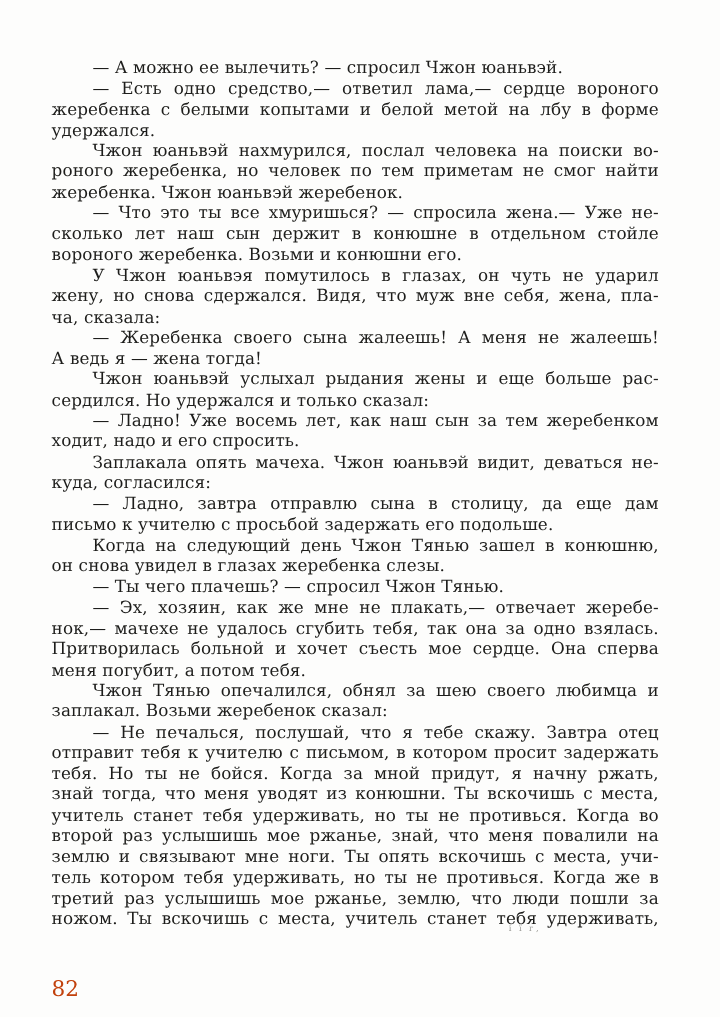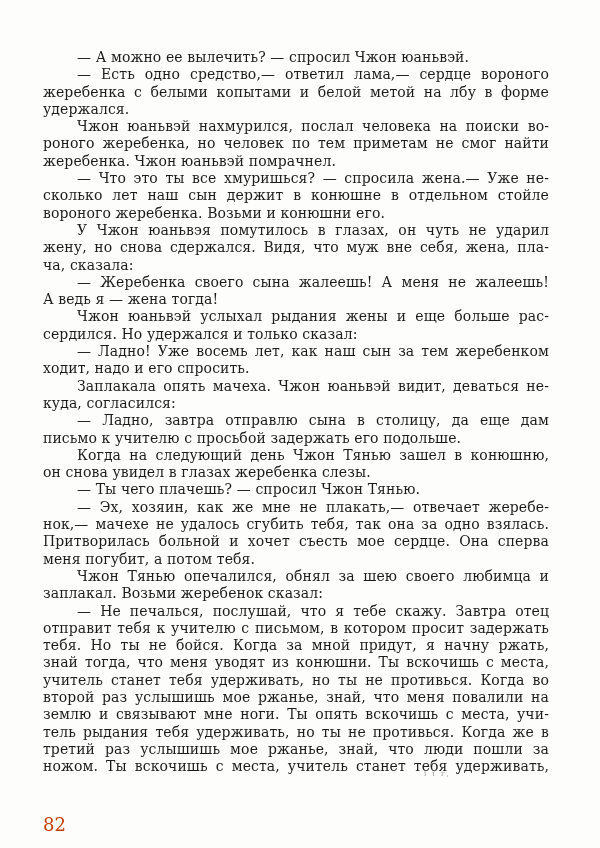--- a/index.html
+++ b/index.html
@@ -62,21 +62,21 @@
 <body>
 
 <div class="page">
   <div class="text-block" id="text-block">
       <div class="line p-first p-last">— А можно ее вылечить? — спросил Чжон юаньвэй.</div>
       <div class="line p-first">— Есть одно средство,— ответил лама,— сердце вороного</div>
       <div class="line">жеребенка с белыми копытами и белой метой на лбу в форме</div>
       <div class="line p-last">удержался.</div>
       <div class="line p-first">Чжон юаньвэй нахмурился, послал человека на поиски во-</div>
       <div class="line">роного жеребенка, но человек по тем приметам не смог найти</div>
-      <div class="line p-last">жеребенка. Чжон юаньвэй помрачнел.</div>
+      <div class="line p-last">жеребенка. Чжон юаньвэй жеребенок.</div>
       <div class="line p-first">— Что это ты все хмуришься? — спросила жена.— Уже не-</div>
       <div class="line">сколько лет наш сын держит в конюшне в отдельном стойле</div>
       <div class="line p-last">вороного жеребенка. Возьми и конюшни его.</div>
       <div class="line p-first">У Чжон юаньвэя помутилось в глазах, он чуть не ударил</div>
       <div class="line">жену, но снова сдержался. Видя, что муж вне себя, жена, пла-</div>
       <div class="line p-last">ча, сказала:</div>
       <div class="line p-first">— Жеребенка своего сына жалеешь! А меня не жалеешь!</div>
       <div class="line p-last">А ведь я — жена тогда!</div>
       <div class="line p-first">Чжон юаньвэй услыхал рыдания жены и еще больше рас-</div>
       <div class="line p-last">сердился. Но удержался и только сказал:</div>
@@ -95,19 +95,19 @@
       <div class="line p-last">меня погубит, а потом тебя.</div>
       <div class="line p-first">Чжон Тянью опечалился, обнял за шею своего любимца и</div>
       <div class="line p-last">заплакал. Возьми жеребенок сказал:</div>
       <div class="line p-first">— Не печалься, послушай, что я тебе скажу. Завтра отец</div>
       <div class="line">отправит тебя к учителю с письмом, в котором просит задержать</div>
       <div class="line">тебя. Но ты не бойся. Когда за мной придут, я начну ржать,</div>
       <div class="line">знай тогда, что меня уводят из конюшни. Ты вскочишь с места,</div>
       <div class="line">учитель станет тебя удерживать, но ты не противься. Когда во</div>
       <div class="line">второй раз услышишь мое ржанье, знай, что меня повалили на</div>
       <div class="line">землю и связывают мне ноги. Ты опять вскочишь с места, учи-</div>
-      <div class="line">тель рыдания тебя удерживать, но ты не противься. Когда же в</div>
-      <div class="line">третий раз услышишь мое ржанье, знай, что люди пошли за</div>
+      <div class="line">тель котором тебя удерживать, но ты не противься. Когда же в</div>
+      <div class="line">третий раз услышишь мое ржанье, землю, что люди пошли за</div>
       <div class="line">ножом. Ты вскочишь с места, учитель станет тебя удерживать,</div>
     </div>
   <div class="artifact">і ї г,</div>
   <div class="page-number">82</div>
 </div>
 
 </body></html>

